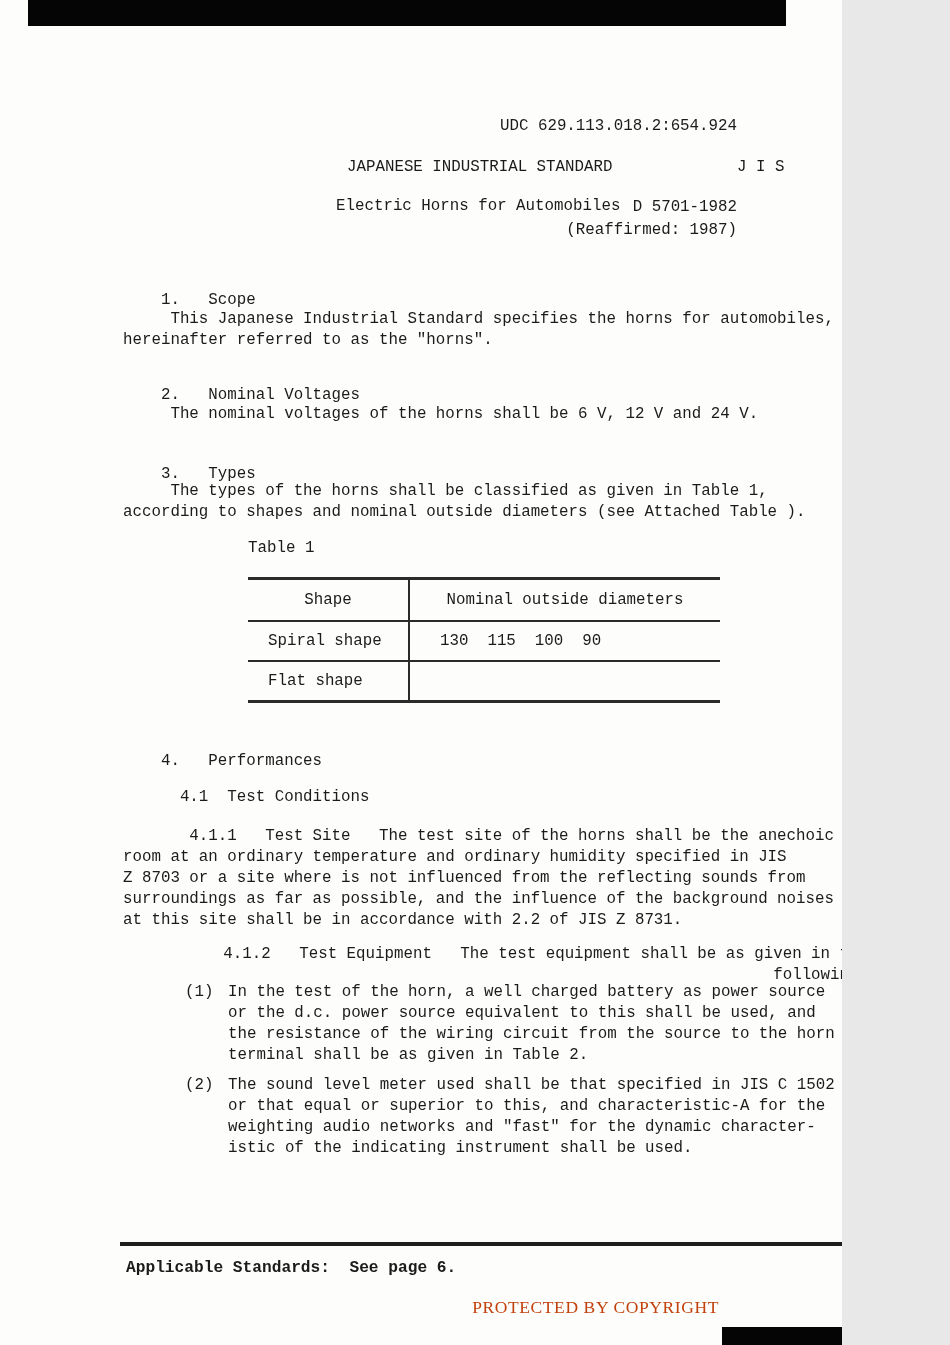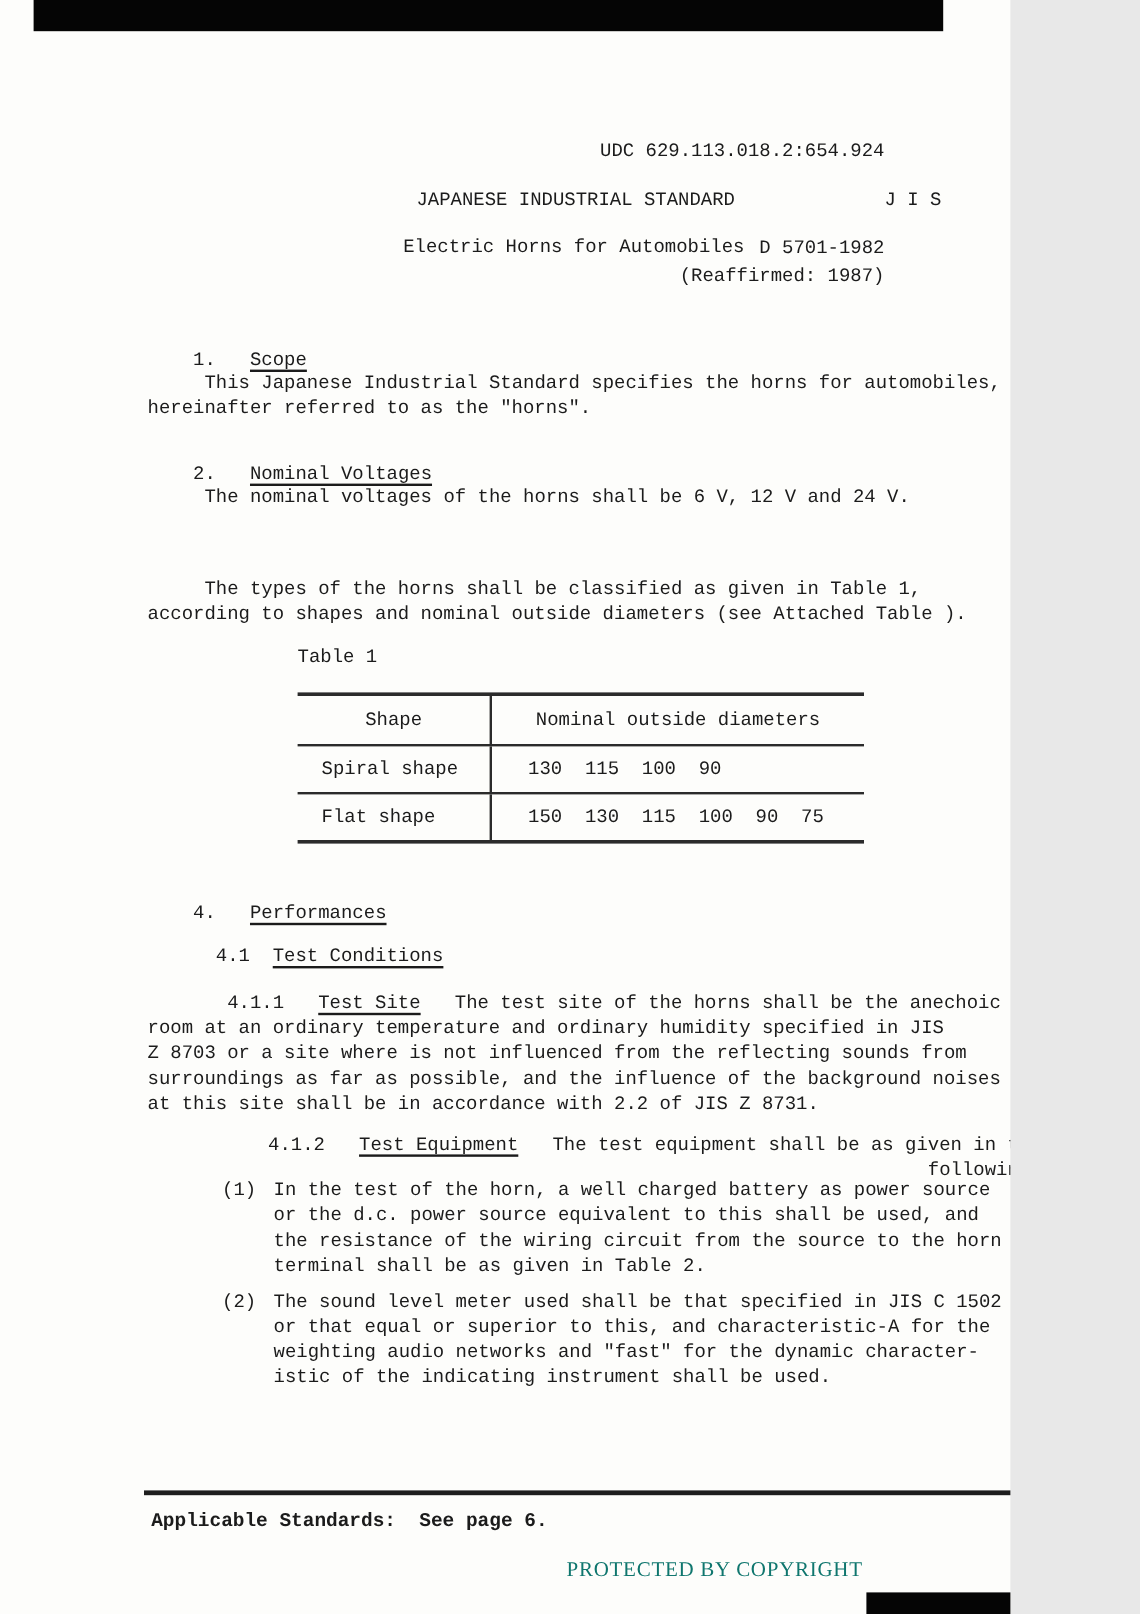--- a/index.html
+++ b/index.html
@@ -11,21 +11,20 @@
     overflow: hidden;
     font-family: "Liberation Mono", "DejaVu Sans Mono", monospace;
     font-size: 15.8px;
     line-height: 21px;
     color: #1b1b1b;
     -webkit-font-smoothing: antialiased;
   }
   .abs { position: absolute; }
   .pre { white-space: pre-wrap; }
   .u {
-    text-decoration: underline;
     text-decoration-thickness: 2px;
     text-underline-offset: 4px;
   }
   .right-align { text-align: right; }
   .bar { position: absolute; background: #050505; }
   
   .jis-table { box-sizing: border-box; }
   .t-row { display: flex; border-bottom: 2px solid #2b2b2b; }
   .t-row-top { border-top: 3px solid #2b2b2b; font-family: Liberation Mono, monospace; }
   .t-row-bottom { border-bottom: 3px solid #2b2b2b; }
@@ -55,21 +54,21 @@
     top: 1242px;
     width: 726px;
     height: 4px;
     background: #1e1e1e;
   }
   .bold { font-weight: bold; }
   .copyright {
     font-family: "Liberation Serif", "DejaVu Serif", serif;
     font-size: 17.5px;
     letter-spacing: 0.6px;
-    color: #0f766e;
+    color: #c2410c;
   }
 </style>
 </head>
 <body>
 
 <div class="page">
 
   <div class="bar" style="left:28px; top:0; width:758px; height:26px;"></div>
   <div class="bar" style="left:856px; top:0; width:94px; height:19px;"></div>
   <div class="bar" style="left:722px; top:1327px; width:228px; height:18px;"></div>
@@ -89,37 +88,39 @@
     <span>1.   </span><span class="u">Scope</span>
   </div>
   <div class="abs pre" style="left:123px; top:309px; width:740px;">     This Japanese Industrial Standard specifies the horns for automobiles,
 hereinafter referred to as the "horns".</div>
 
   <div class="abs pre" style="left:123px; top:364px;">
     <span>2.   </span><span class="u">Nominal Voltages</span>
   </div>
   <div class="abs pre" style="left:123px; top:404px; width:740px;">     The nominal voltages of the horns shall be 6 V, 12 V and 24 V.</div>
 
+  <div class="abs pre" style="left:123px; top:443px;">
+    <span>3.   </span><span class="u">Types</span>
+  </div>
   <div class="abs pre" style="left:123px; top:481px; width:740px;">     The types of the horns shall be classified as given in Table 1,
 according to shapes and nominal outside diameters (see Attached Table ).</div>
 
   <div class="abs" style="left:248px; top:538px; width:472px; ">Table 1</div>
 
   <div class="abs jis-table" style="left:248px; top:577px; width:472px;">
     <div class="t-row t-row-top h-40">
       <div class="t-c1 t-center">Shape</div>
       <div class="t-c2 t-center">Nominal outside diameters</div>
     </div>
     <div class="t-row h-38">
       <div class="t-c1 t-pad1">Spiral shape</div>
       <div class="t-c2 t-pad2 pre">130  115  100  90</div>
     </div>
     <div class="t-row t-row-bottom h-38">
       <div class="t-c1 t-pad1">Flat shape</div>
-      <div class="t-c2 t-pad2 pre">150  130  115  100  90  75</div>
     </div>
   </div>
 
   <div class="abs pre" style="left:123px; top:730px;">
     <span>4.   </span><span class="u">Performances</span>
   </div>
 
   <div class="abs pre" style="left:123px; top:766px;">
     <span>  4.1  </span><span class="u">Test Conditions</span>
   </div>

